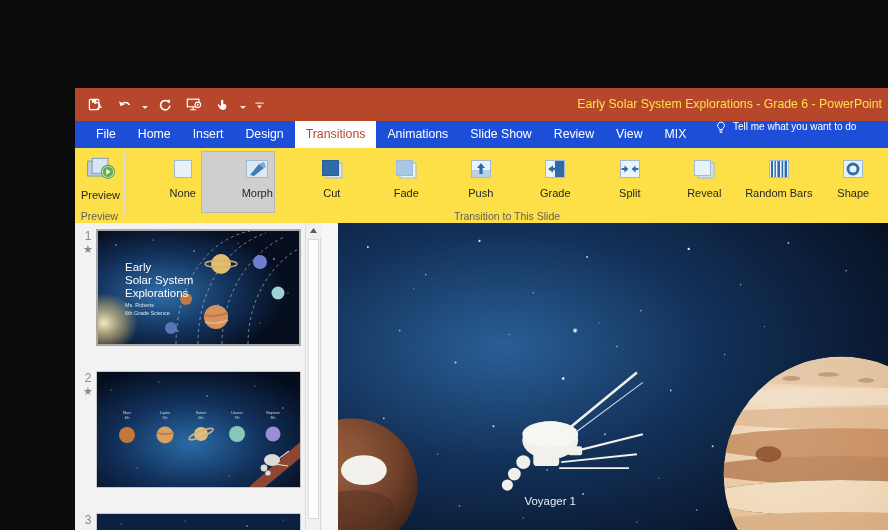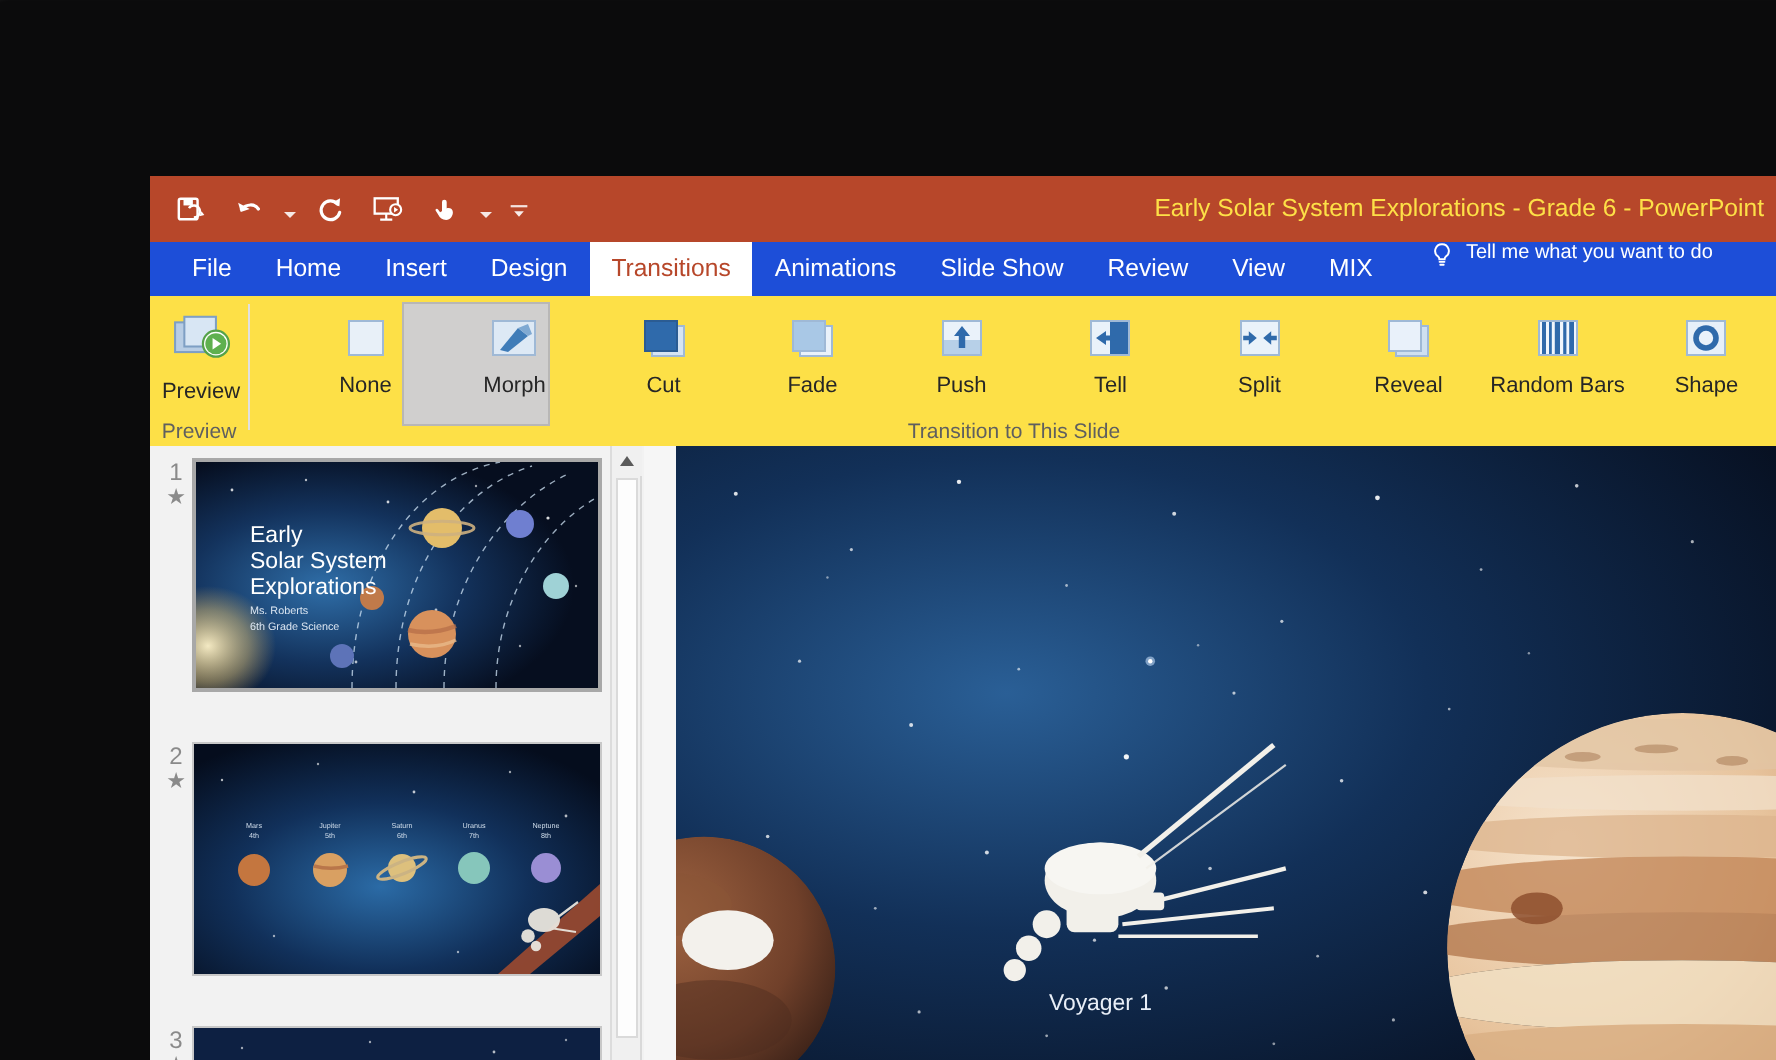--- a/index.html
+++ b/index.html
@@ -246,21 +246,21 @@
         <path d="M15 5 L19 10 H16.6 V16 H13.4 V10 H11 Z" fill="#2f6aab"></path>
               </svg></div>
             <div class="nm">Push</div>
           </div>
           <div class="tr">
             <div class="ticon"><svg width="30" height="24" viewBox="0 0 30 24">
                 <rect x="5.5" y="2.5" width="19" height="17" fill="#eaf2fa" stroke="#9fb9d6"></rect>
         <rect x="15" y="3" width="9" height="16" fill="#2f6aab"></rect>
         <path d="M8 11 L13 7.5 V9.8 H18 V12.2 H13 V14.5 Z" fill="#2f6aab"></path>
               </svg></div>
-            <div class="nm">Tell</div>
+            <div class="nm">Grade</div>
           </div>
           <div class="tr">
             <div class="ticon"><svg width="30" height="24" viewBox="0 0 30 24">
                 <rect x="5.5" y="2.5" width="19" height="17" fill="#eaf2fa" stroke="#9fb9d6"></rect>
         <path d="M13.4 11 L9.4 7.6 V9.9 H6.6 V12.1 H9.4 V14.4 Z" fill="#2f6aab"></path>
         <path d="M16.6 11 L20.6 7.6 V9.9 H23.4 V12.1 H20.6 V14.4 Z" fill="#2f6aab"></path>
               </svg></div>
             <div class="nm">Split</div>
           </div>
           <div class="tr">

